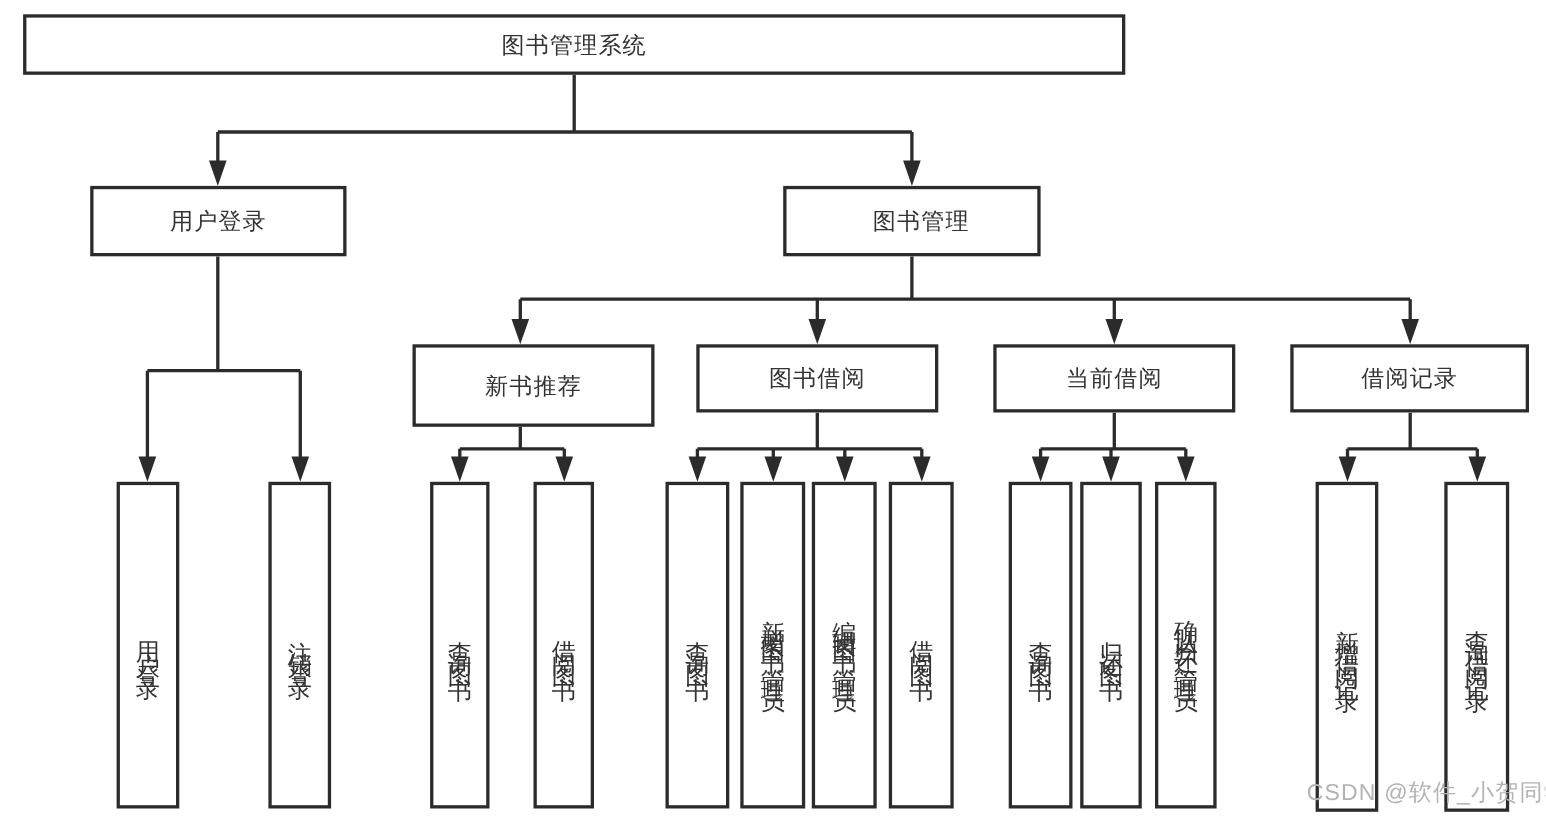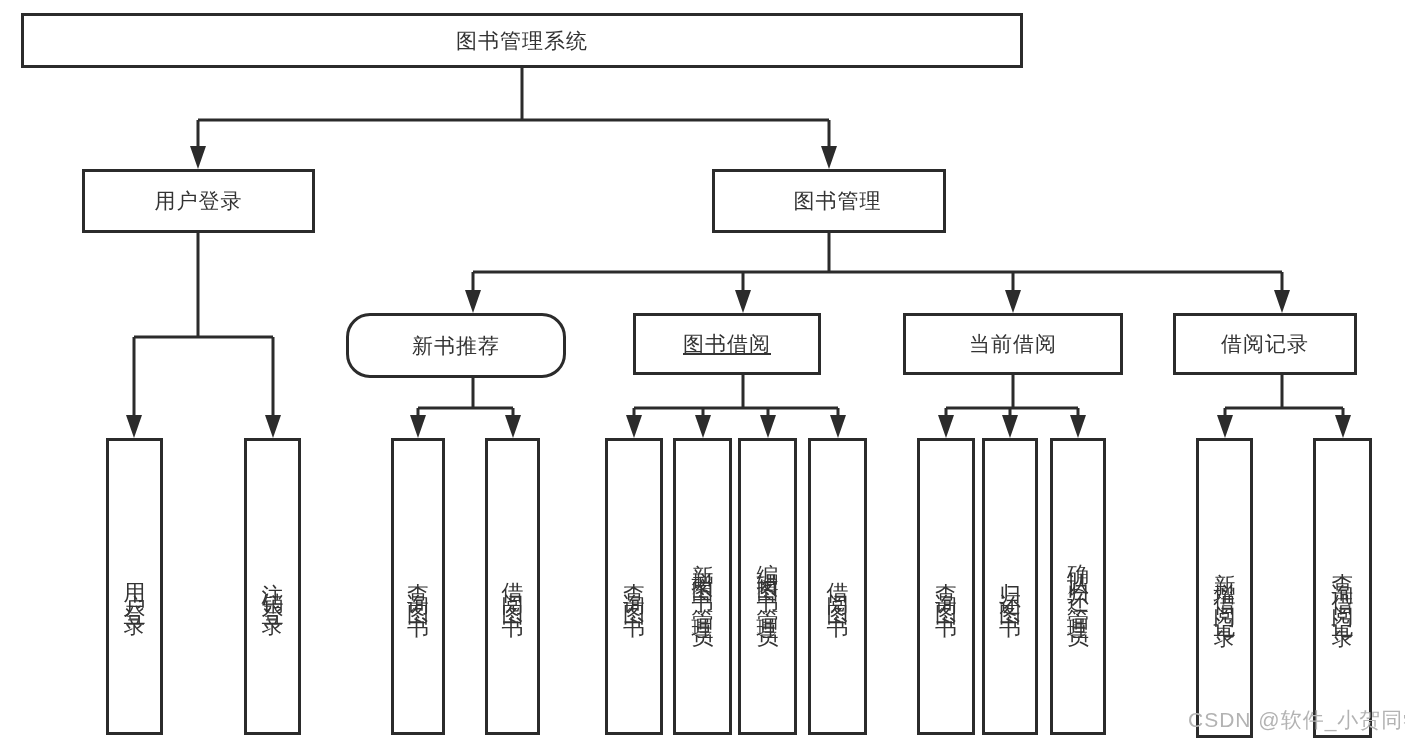--- a/index.html
+++ b/index.html
@@ -86,30 +86,30 @@
     <span class="hlabel">图书管理系统</span>
   </div>
 
   <div class="node" style="left:82px;top:169px;width:233px;height:64px;">
     <span class="hlabel">用户登录</span>
   </div>
   <div class="node" style="left:712px;top:169px;width:234px;height:64px;padding-left:17px;">
     <span class="hlabel">图书管理</span>
   </div>
 
-  <div class="node" style="left:346px;top:313px;width:220px;height:65px;border-radius:24px;">
+  <div class="node" style="left:375px;top:313px;width:220px;height:75px;">
     <span class="hlabel">新书推荐</span>
   </div>
-  <div class="node" style="left:633px;top:313px;width:188px;height:62px;text-decoration:underline;">
+  <div class="node" style="left:633px;top:313px;width:220px;height:62px;">
     <span class="hlabel">图书借阅</span>
   </div>
   <div class="node" style="left:903px;top:313px;width:220px;height:62px;font-family:Liberation Serif, serif;">
     <span class="hlabel">当前借阅</span>
   </div>
-  <div class="node" style="left:1173px;top:313px;width:184px;height:62px;">
+  <div class="node" style="left:1173px;top:313px;width:217px;height:62px;">
     <span class="hlabel">借阅记录</span>
   </div>
 
   <div class="node" style="left:106px;top:438px;width:57px;height:297px;">
     <span class="vlabel">用户登录</span>
   </div>
   <div class="node" style="left:244px;top:438px;width:57px;height:297px;">
     <span class="vlabel">注销登录</span>
   </div>
 

